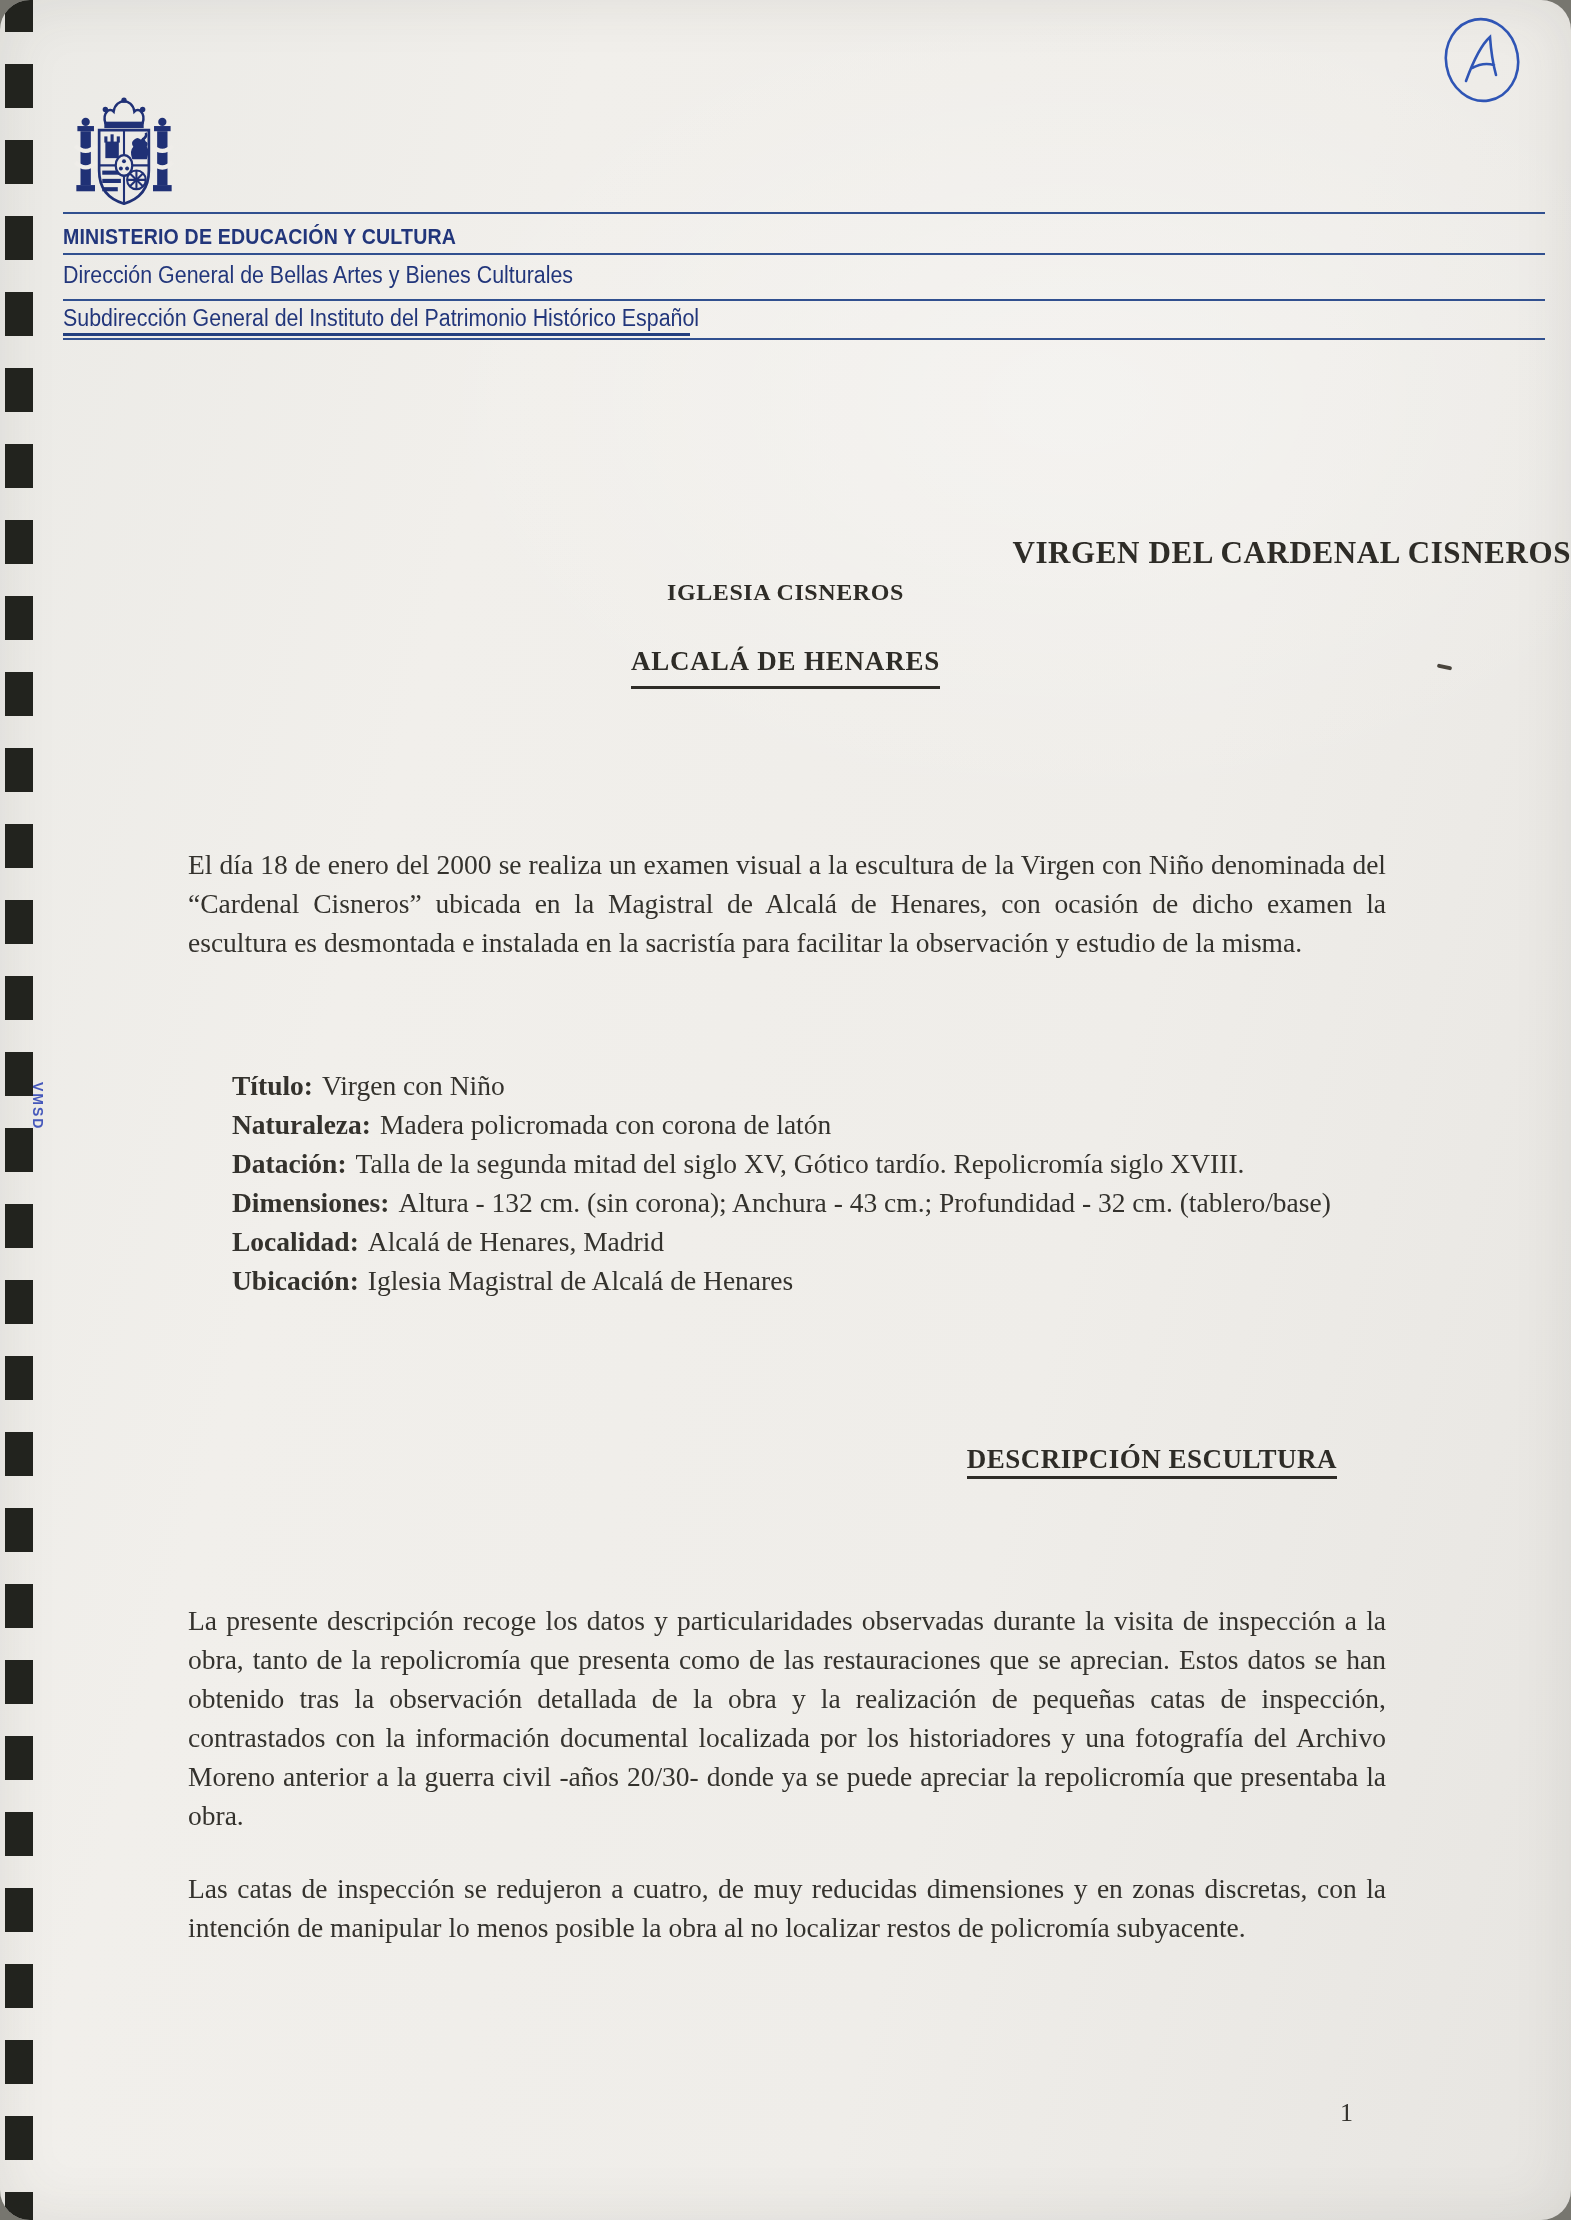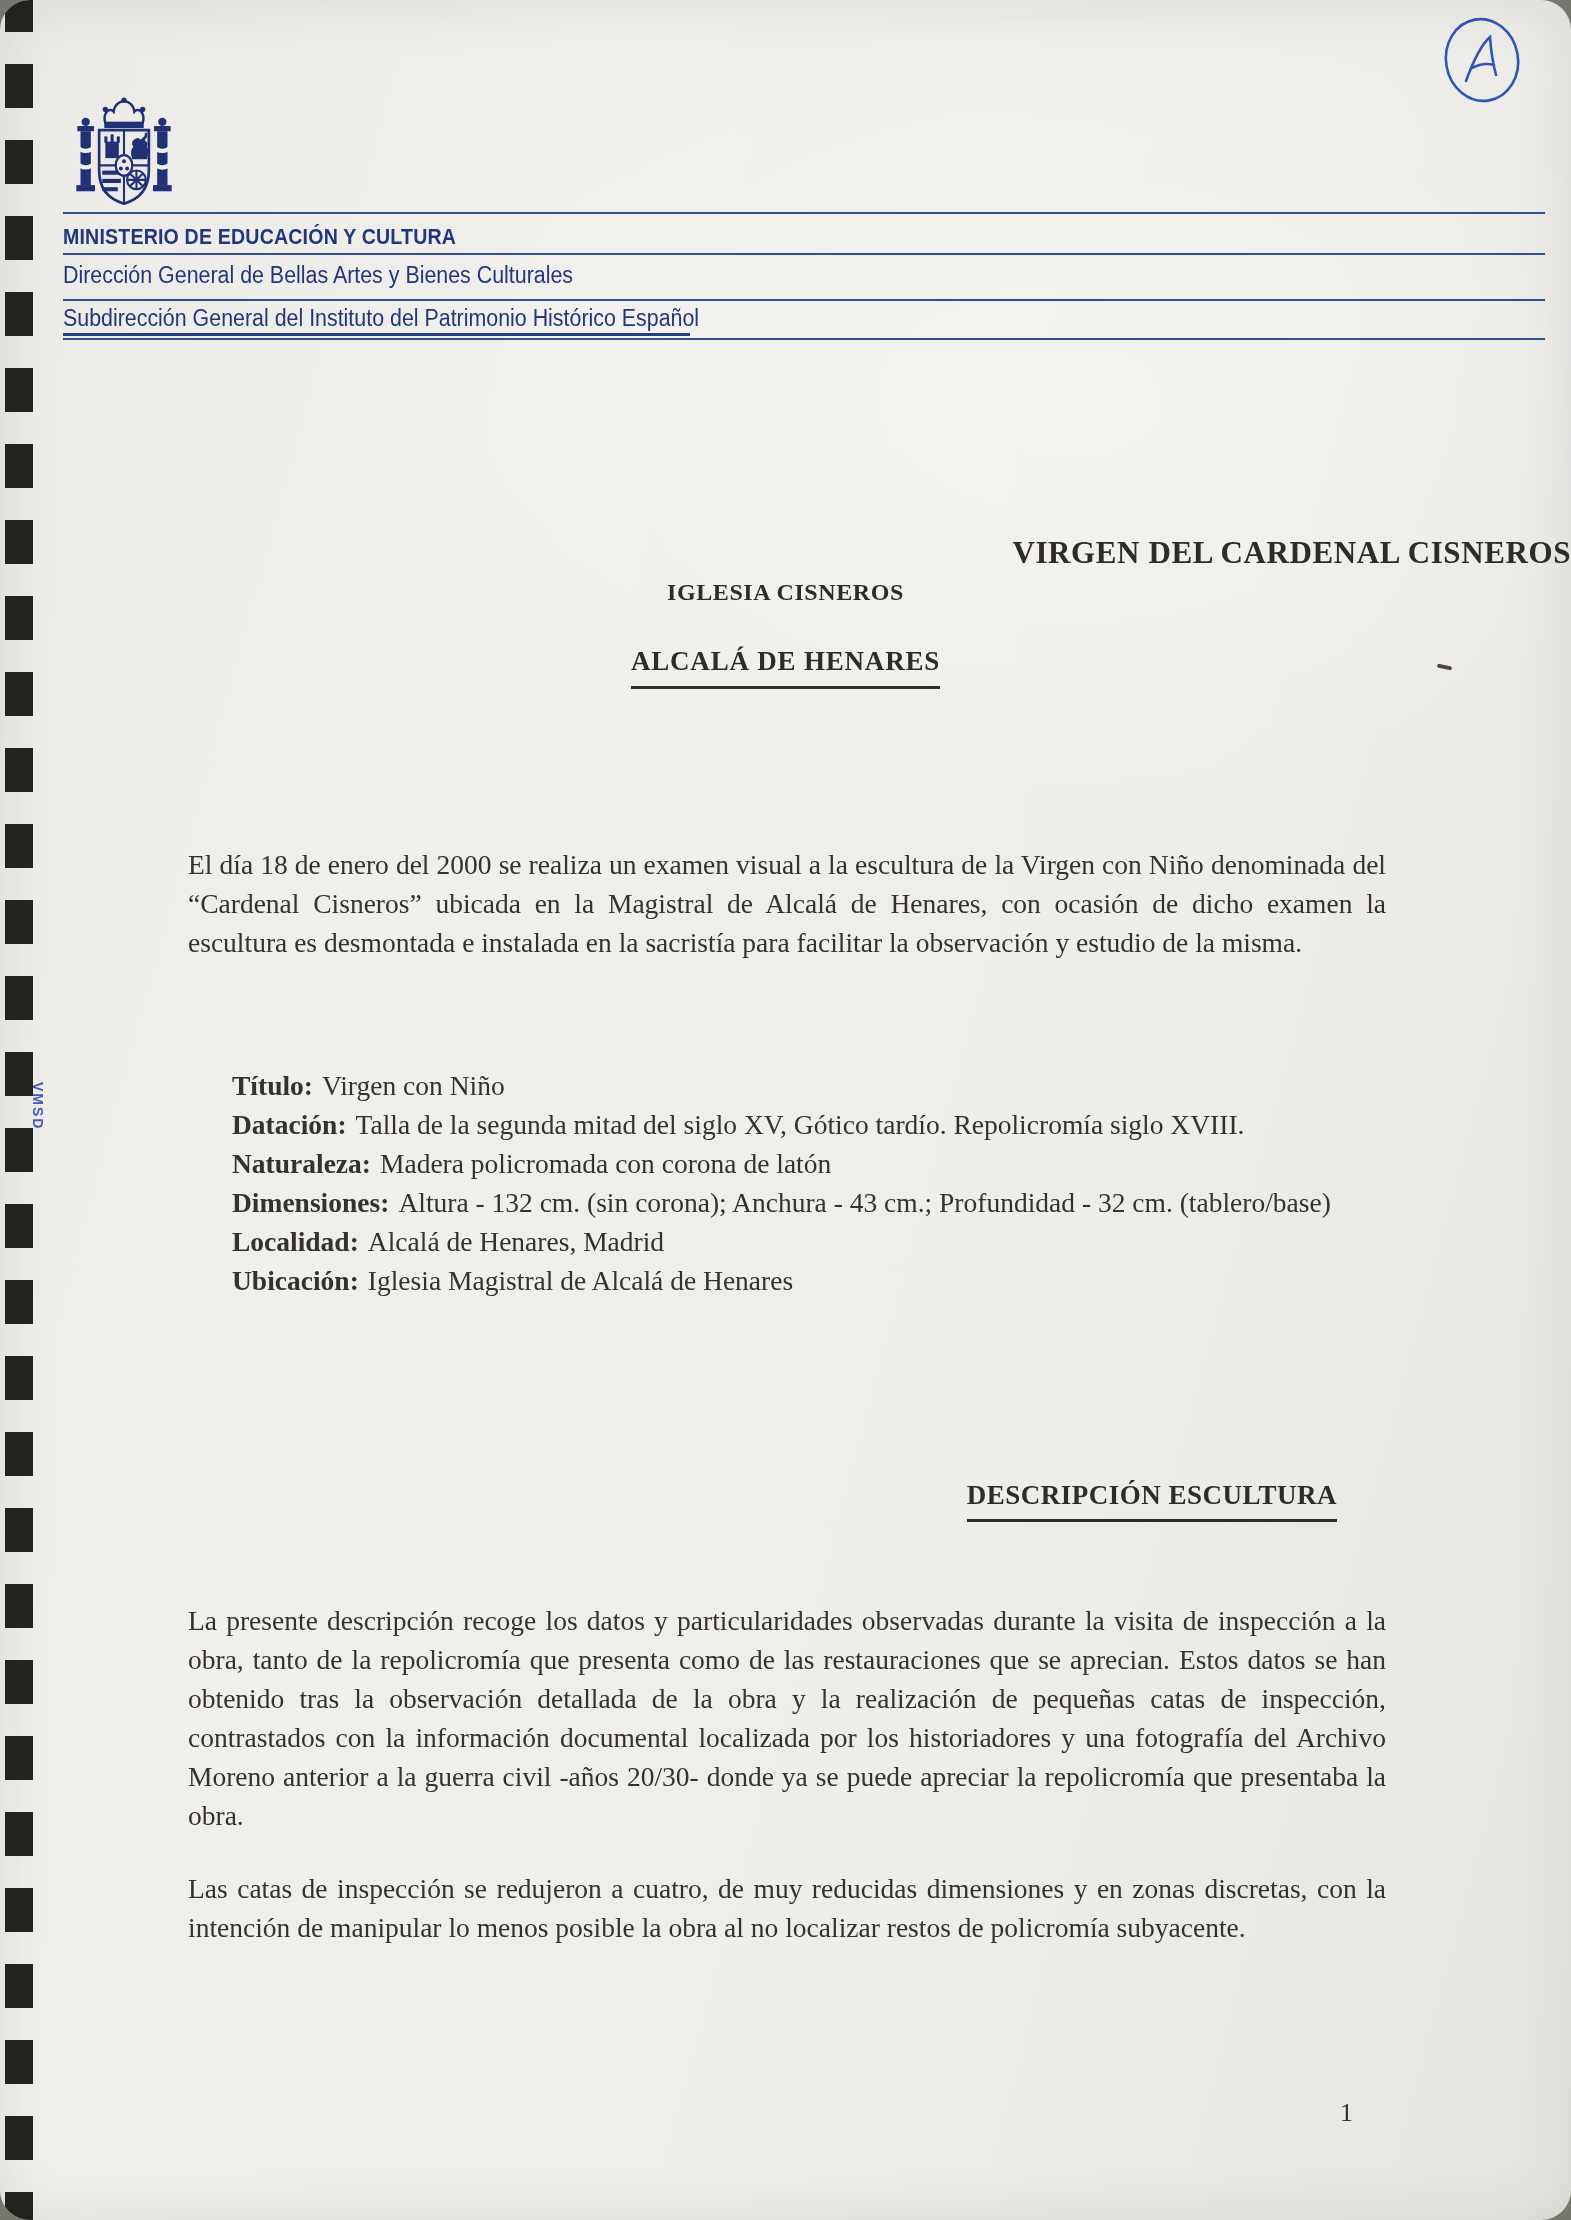--- a/index.html
+++ b/index.html
@@ -38,23 +38,23 @@
   .title-l2{font-size:24px;font-weight:bold;letter-spacing:0.6px;margin-top:8px;}
   .title-l3{display:inline-block;font-size:27px;font-weight:bold;letter-spacing:0.8px;margin-top:40px;
             border-bottom:3px solid #2e2c27;padding-bottom:9px;}
   
   .col{position:absolute;left:188px;width:1198px;font-size:27.5px;line-height:39px;text-align:justify;}
   .p-intro{top:845px;}
   .meta{top:1066px;}
   .meta .meta-item{padding-left:122px;text-indent:-122px;}
   .meta b{margin-right:9px;margin-left:44px;}
   .section-heading{
-    position:absolute;top:1480px;right:234px;
+    position:absolute;top:1444px;right:234px;
     font-size:27px;font-weight:bold;letter-spacing:0.5px;color:#2e2c27;
-    border-bottom:3px solid #2e2c27;padding-bottom:8px;white-space:nowrap;
+    border-bottom:3px solid #2e2c27;padding-bottom:1px;white-space:nowrap;
   }
   .p-desc{top:1601px;}
   .p-catas{top:1869px;}
   .page-number{position:absolute;left:1340px;top:2098px;font-size:26px;}
   
   .spine-note{
     position:absolute;left:30px;top:1082px;
     writing-mode:vertical-rl;
     font-family:"Liberation Sans",sans-serif;font-size:14px;font-weight:bold;
     letter-spacing:2px;color:#4558bb;
@@ -138,22 +138,22 @@
   <div class="title-block">
     <div class="title-l1">VIRGEN DEL CARDENAL CISNEROS</div>
     <div class="title-l2">IGLESIA CISNEROS</div>
     <div><span class="title-l3">ALCALÁ DE HENARES</span></div>
   </div>
 
   <div class="col p-intro">El día 18 de enero del 2000 se realiza un examen visual a la escultura de la Virgen con Niño denominada del “Cardenal Cisneros” ubicada en la Magistral de Alcalá de Henares, con ocasión de dicho examen la escultura es desmontada e instalada en la sacristía para facilitar la observación y estudio de la misma.</div>
 
   <div class="col meta">
     <div class="meta-item"><b>Título:</b><span>Virgen con Niño</span></div>
+    <div class="meta-item"><b>Naturaleza:</b><span>Madera policromada con corona de latón</span></div>
     <div class="meta-item"><b>Datación:</b><span>Talla de la segunda mitad del siglo XV, Gótico tardío. Repolicromía siglo XVIII.</span></div>
-    <div class="meta-item"><b>Naturaleza:</b><span>Madera policromada con corona de latón</span></div>
     <div class="meta-item"><b>Dimensiones:</b><span>Altura - 132 cm. (sin corona); Anchura - 43 cm.; Profundidad - 32 cm. (tablero/base)</span></div>
     <div class="meta-item"><b>Localidad:</b><span>Alcalá de Henares, Madrid</span></div>
     <div class="meta-item"><b>Ubicación:</b><span>Iglesia Magistral de Alcalá de Henares</span></div>
   </div>
 
   <div class="section-heading">DESCRIPCIÓN ESCULTURA</div>
 
   <div class="col p-desc">La presente descripción recoge los datos y particularidades observadas durante la visita de inspección a la obra, tanto de la repolicromía que presenta como de las restauraciones que se aprecian. Estos datos se han obtenido tras la observación detallada de la obra y la realización de pequeñas catas de inspección, contrastados con la información documental localizada por los historiadores y una fotografía del Archivo Moreno anterior a la guerra civil -años 20/30- donde ya se puede apreciar la repolicromía que presentaba la obra.</div>
   <div class="col p-catas">Las catas de inspección se redujeron a cuatro, de muy reducidas dimensiones y en zonas discretas, con la intención de manipular lo menos posible la obra al no localizar restos de policromía subyacente.</div>
 

